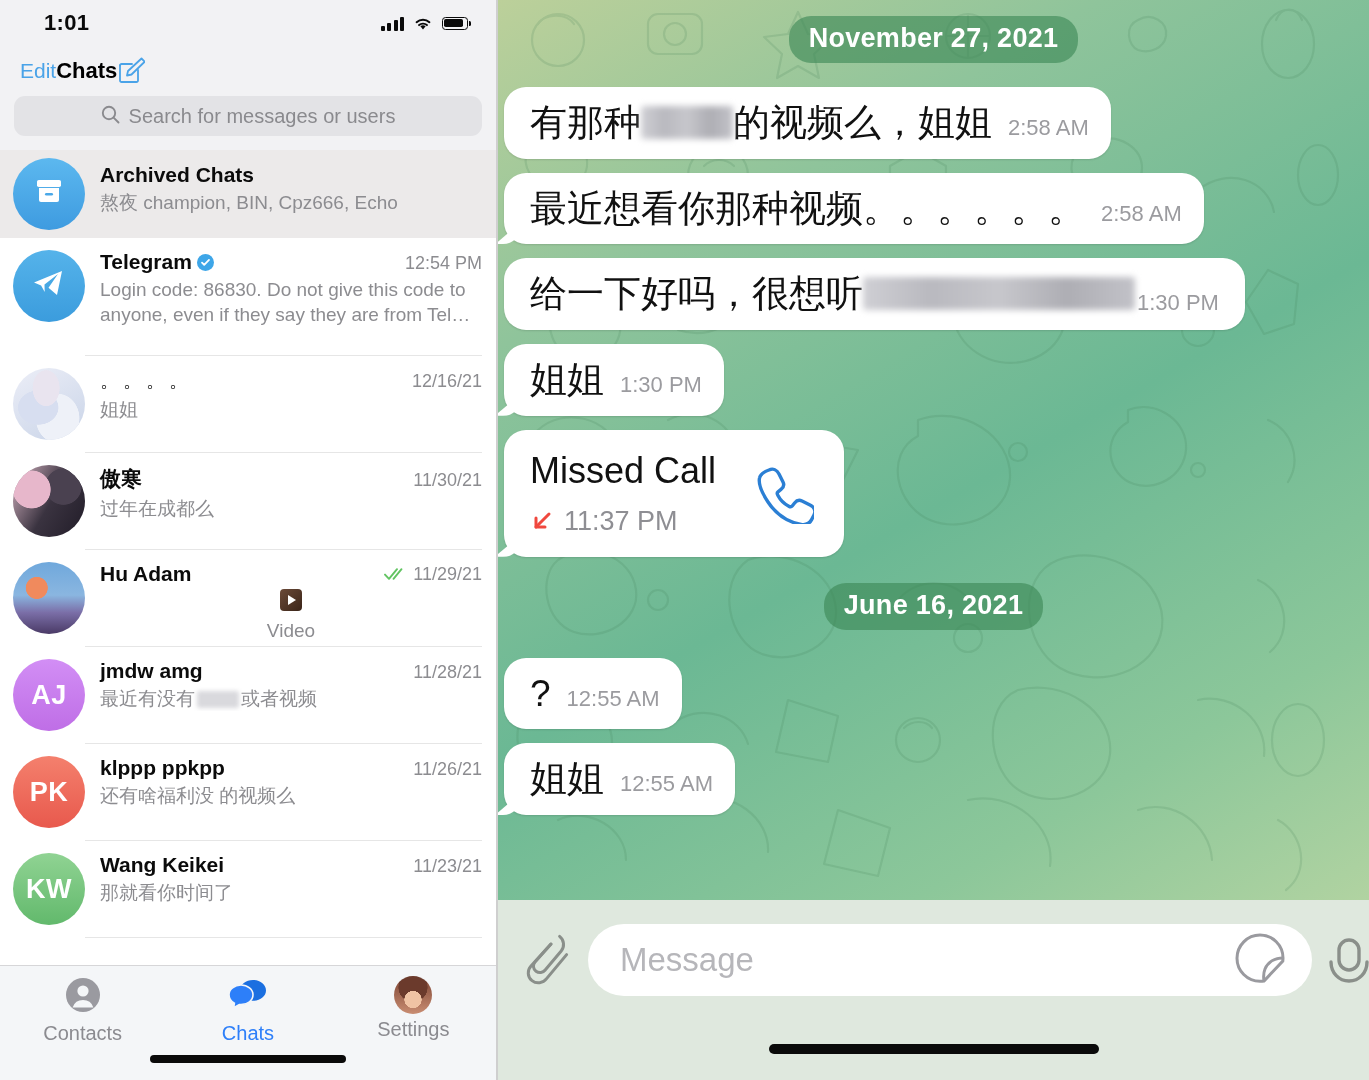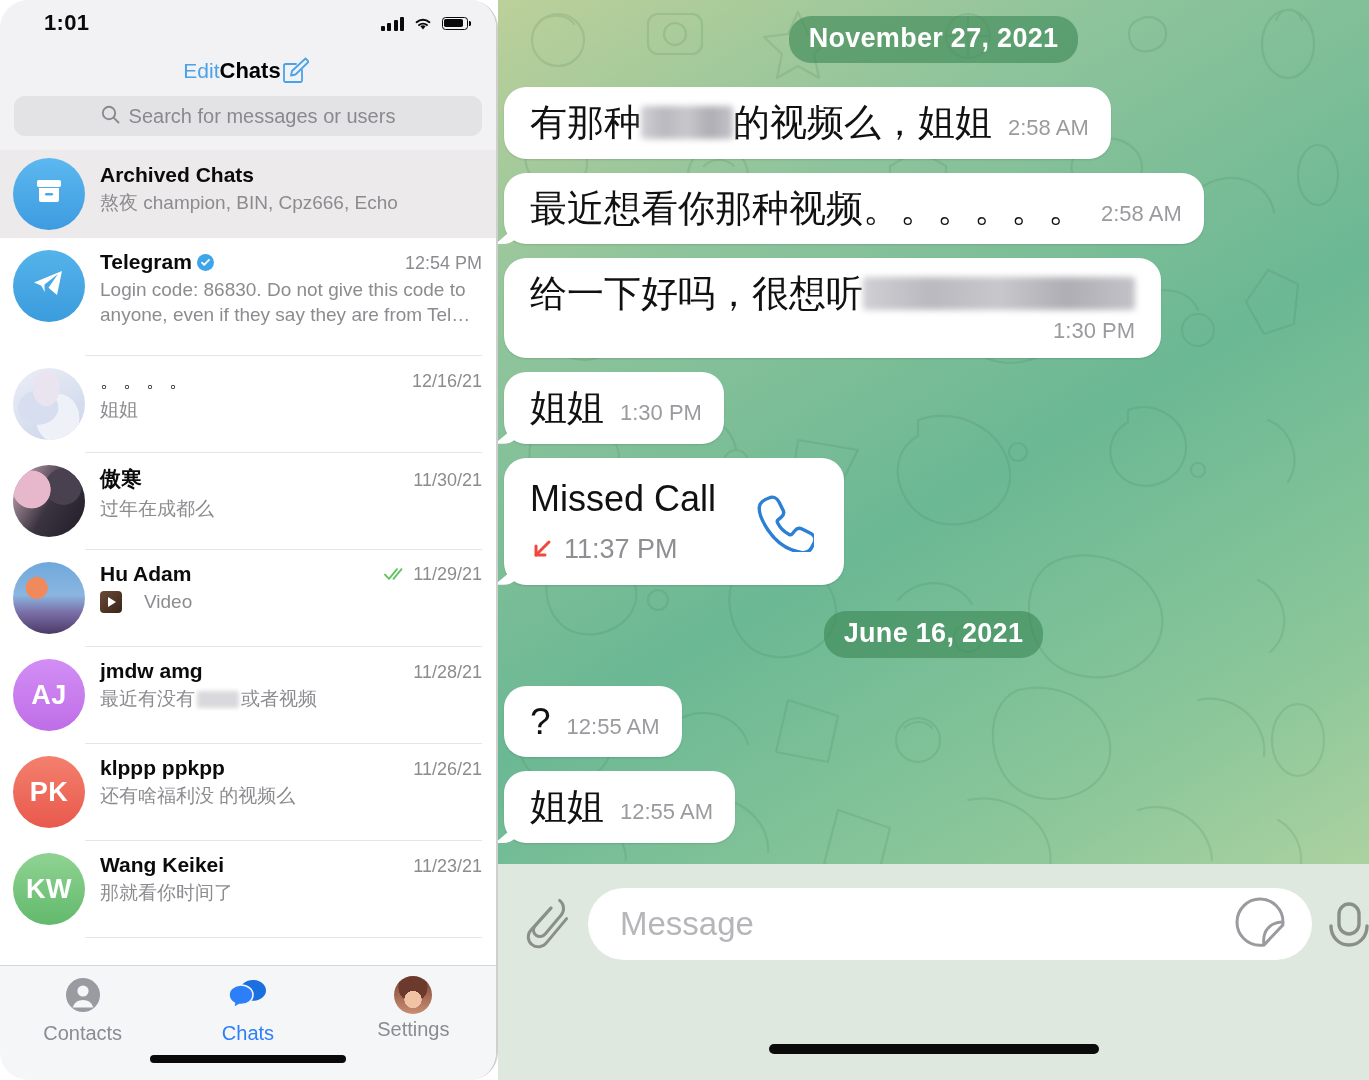--- a/index.html
+++ b/index.html
@@ -12,21 +12,20 @@
   .screen { position: relative; width: 1369px; height: 1080px; display: flex; }
 
   
   .left-panel {
     width: 498px; height: 1080px;
     background: #ffffff;
     position: relative;
     border-right: 2px solid #cfcfcf;
     display: flex; flex-direction: column;
     overflow: hidden;
-    border-radius: 28px;
   }
   .status-bar {
     height: 46px; flex: 0 0 46px;
     background: #f2f2f4;
     display: flex; align-items: center; justify-content: space-between;
     padding: 0 28px 0 44px;
   }
   .status-time { font-size: 22px; font-weight: bold; color: #0a0a0a; letter-spacing: .3px; }
   .status-icons { display: flex; align-items: center; gap: 9px; }
   .sig { display: flex; align-items: flex-end; gap: 2.5px; height: 16px; }
@@ -35,21 +34,21 @@
   .sig i:nth-child(3){height:11px}.sig i:nth-child(4){height:14px}
   .wifi { position: relative; width: 20px; height: 15px; }
   .wifi svg { display:block; }
   .batt { width: 26px; height: 13px; border: 1.6px solid #0a0a0a; border-radius: 3.5px; position: relative; }
   .batt::after { content:""; position:absolute; right:-4px; top:3.5px; width:2.4px; height:5px; background:#0a0a0a; border-radius:0 1.5px 1.5px 0;}
   .batt i { position:absolute; left:1.4px; top:1.4px; bottom:1.4px; width: 19px; background:#0a0a0a; border-radius:1.8px; display:block;}
 
   .nav-bar {
     height: 50px; flex: 0 0 50px;
     background: #f2f2f4;
-    display: flex; align-items: center; justify-content: center;
+    display: flex; align-items: center; justify-content: flex-start;
     padding: 0 24px 0 20px;
   }
   .nav-edit { font-size: 21px; color: #4aa3e8; }
   .nav-title { font-size: 22px; font-weight: bold; color: #000; }
   .compose-icon svg { display: block; }
 
   .search-wrap { background: #f2f2f4; padding: 0 14px 14px 14px; flex: 0 0 auto; }
   .search-box {
     height: 40px; background: #e3e3e6; border-radius: 11px;
     display: flex; align-items: center; justify-content: center; gap: 9px;
@@ -71,21 +70,21 @@
   }
   .row-body { flex: 1 1 auto; min-width: 0; padding-left: 15px; position: relative; padding-bottom: 11px; }
   .chat-row:not(.archived) .row-body { border-bottom: 1.5px solid #e6e6e6; height: 85px; }
   .chat-row:last-child .row-body { border-bottom: 1.5px solid #e6e6e6; }
   .row-top { display: flex; align-items: baseline; justify-content: space-between; }
   .row-name { font-size: 21px; font-weight: bold; color: #0b0b0b; display:flex; align-items:center; gap:5px; white-space: nowrap; }
   .row-name.dots { font-weight: normal; font-size: 19px; letter-spacing: 4px; color:#0b0b0b;}
   .row-meta { display: flex; align-items: center; gap: 5px; font-size: 18px; color: #8c8c90; white-space: nowrap; flex: 0 0 auto; padding-left: 8px;}
   .row-sub { font-size: 19px; color: #8c8c90; line-height: 25px; margin-top: 3px;
              display: -webkit-box; -webkit-line-clamp: 2; -webkit-box-orient: vertical; overflow: hidden; }
-  .row-sub.inline { display: flex; align-items: center; gap: 22px; }
+  .row-sub.inline { display: flex; align-items: center; gap: 7px; flex-direction: column; }
   .verified { width: 17px; height: 17px; border-radius: 50%; background: #3ea6e8; display:inline-flex; align-items:center; justify-content:center; flex:0 0 17px;}
   .verified svg { display:block }
   .dbl-check svg { display:block }
   .video-thumb { width: 22px; height: 22px; border-radius: 4px; background: linear-gradient(135deg,#6b4a38,#3a2418); display:inline-flex; align-items:center; justify-content:center; flex:0 0 22px;}
   .video-thumb::after { content:""; border-left: 8px solid #fff; border-top: 5px solid transparent; border-bottom: 5px solid transparent; margin-left: 2px;}
   .blur-chip { display:inline-block; height: 17px; width: 42px; background: #d9d9dd; border-radius: 2px; vertical-align: middle; margin: 0 2px; filter: blur(2px); }
 
   
   .tab-bar {
     flex: 0 0 115px; background: #f4f6f8; border-top: 1.5px solid #d6d6d8;
@@ -127,34 +126,34 @@
     border-bottom-right-radius: 18px;
     clip-path: polygon(100% 0, 100% 100%, 0 100%);
   }
   .bubble.tail::after {
     content: ""; position: absolute; left: -11px; bottom: 0;
     width: 14px; height: 22px;
     background: transparent;
   }
   .btxt { font-size: 37px; color: #111; line-height: 1.18; white-space: nowrap; }
   .btime { font-size: 22px; color: #9b9b9f; white-space: nowrap; }
-  .bubble.wrap2 { flex-direction: column; align-items: flex-end; gap: 2px; padding-right: 26px; }
+  .bubble.wrap2 { flex-direction: row; align-items: flex-end; gap: 2px; padding-right: 26px; }
   .bubble.wrap2 .btxt { align-self: flex-start; }
   .blur-strip { display:inline-block; height: 33px; background: linear-gradient(90deg,#cfcfd4,#b9b9bf,#c7c7cc,#aeaeb4,#c2c2c8); border-radius: 3px; filter: blur(3.2px); vertical-align: -4px;}
 
   .call-bubble { display:flex; align-items: center; gap: 36px; padding: 20px 30px 20px 26px; border-radius: 22px; }
   .call-main { display: flex; flex-direction: column; gap: 14px; }
   .call-title { font-size: 36px; color: #111; font-weight: 500; }
   .call-sub { display: flex; align-items: center; gap: 10px; font-size: 27px; color: #8e8e93; }
   .arrow-missed svg { display:block }
   .phone-ico svg { display: block; }
 
   
   .input-bar {
-    flex: 0 0 auto; height: 216px; background: #dfe8de;
+    flex: 0 0 auto; height: 180px; background: #dfe8de;
     display: flex; align-items: flex-start; padding: 24px 0 0 22px; gap: 16px;
     position: relative;
   }
   .clip-ico { flex: 0 0 auto; margin-top: 10px; }
   .msg-field {
     flex: 1 1 auto; height: 72px; background: #fff; border-radius: 36px;
     display: flex; align-items: center; justify-content: space-between;
     padding: 0 26px 0 32px; margin-right: 14px; max-width: 724px;
   }
   .msg-ph { font-size: 33px; color: #b6b6ba; }

